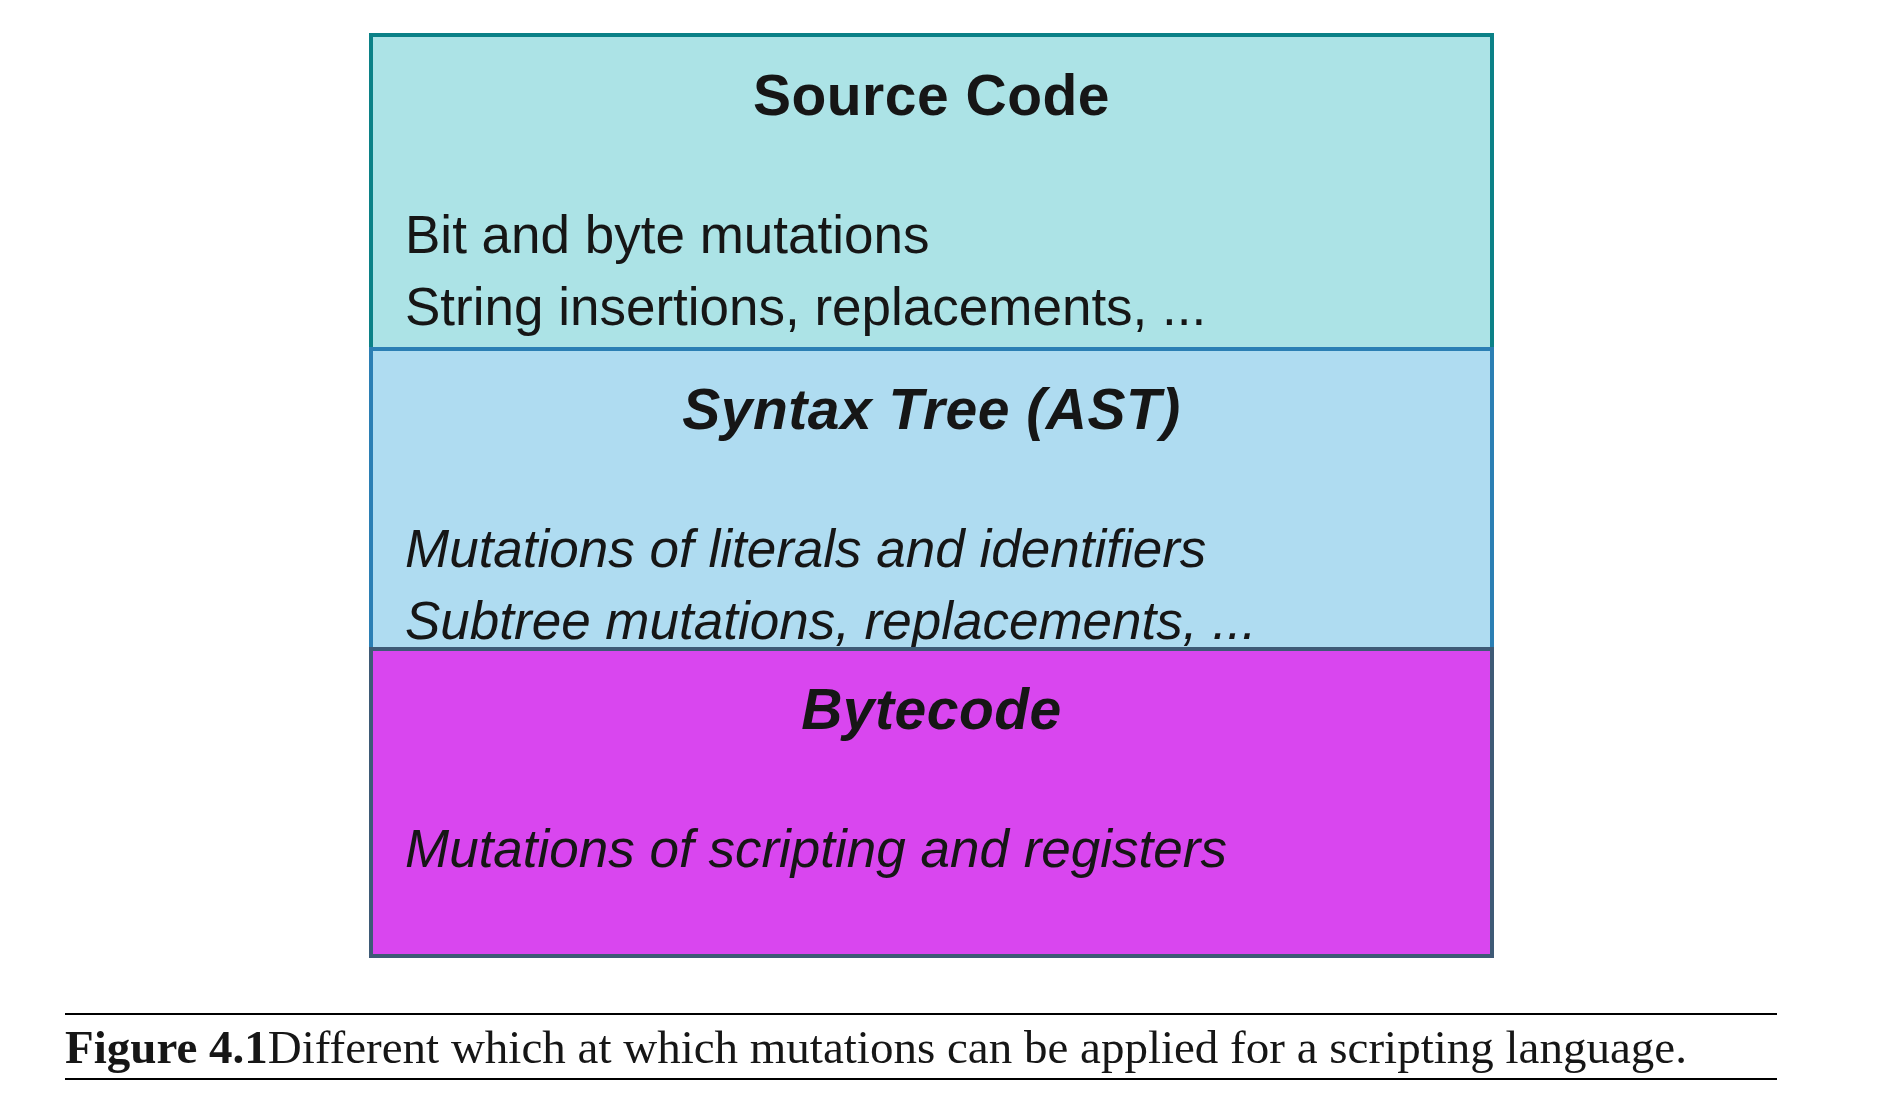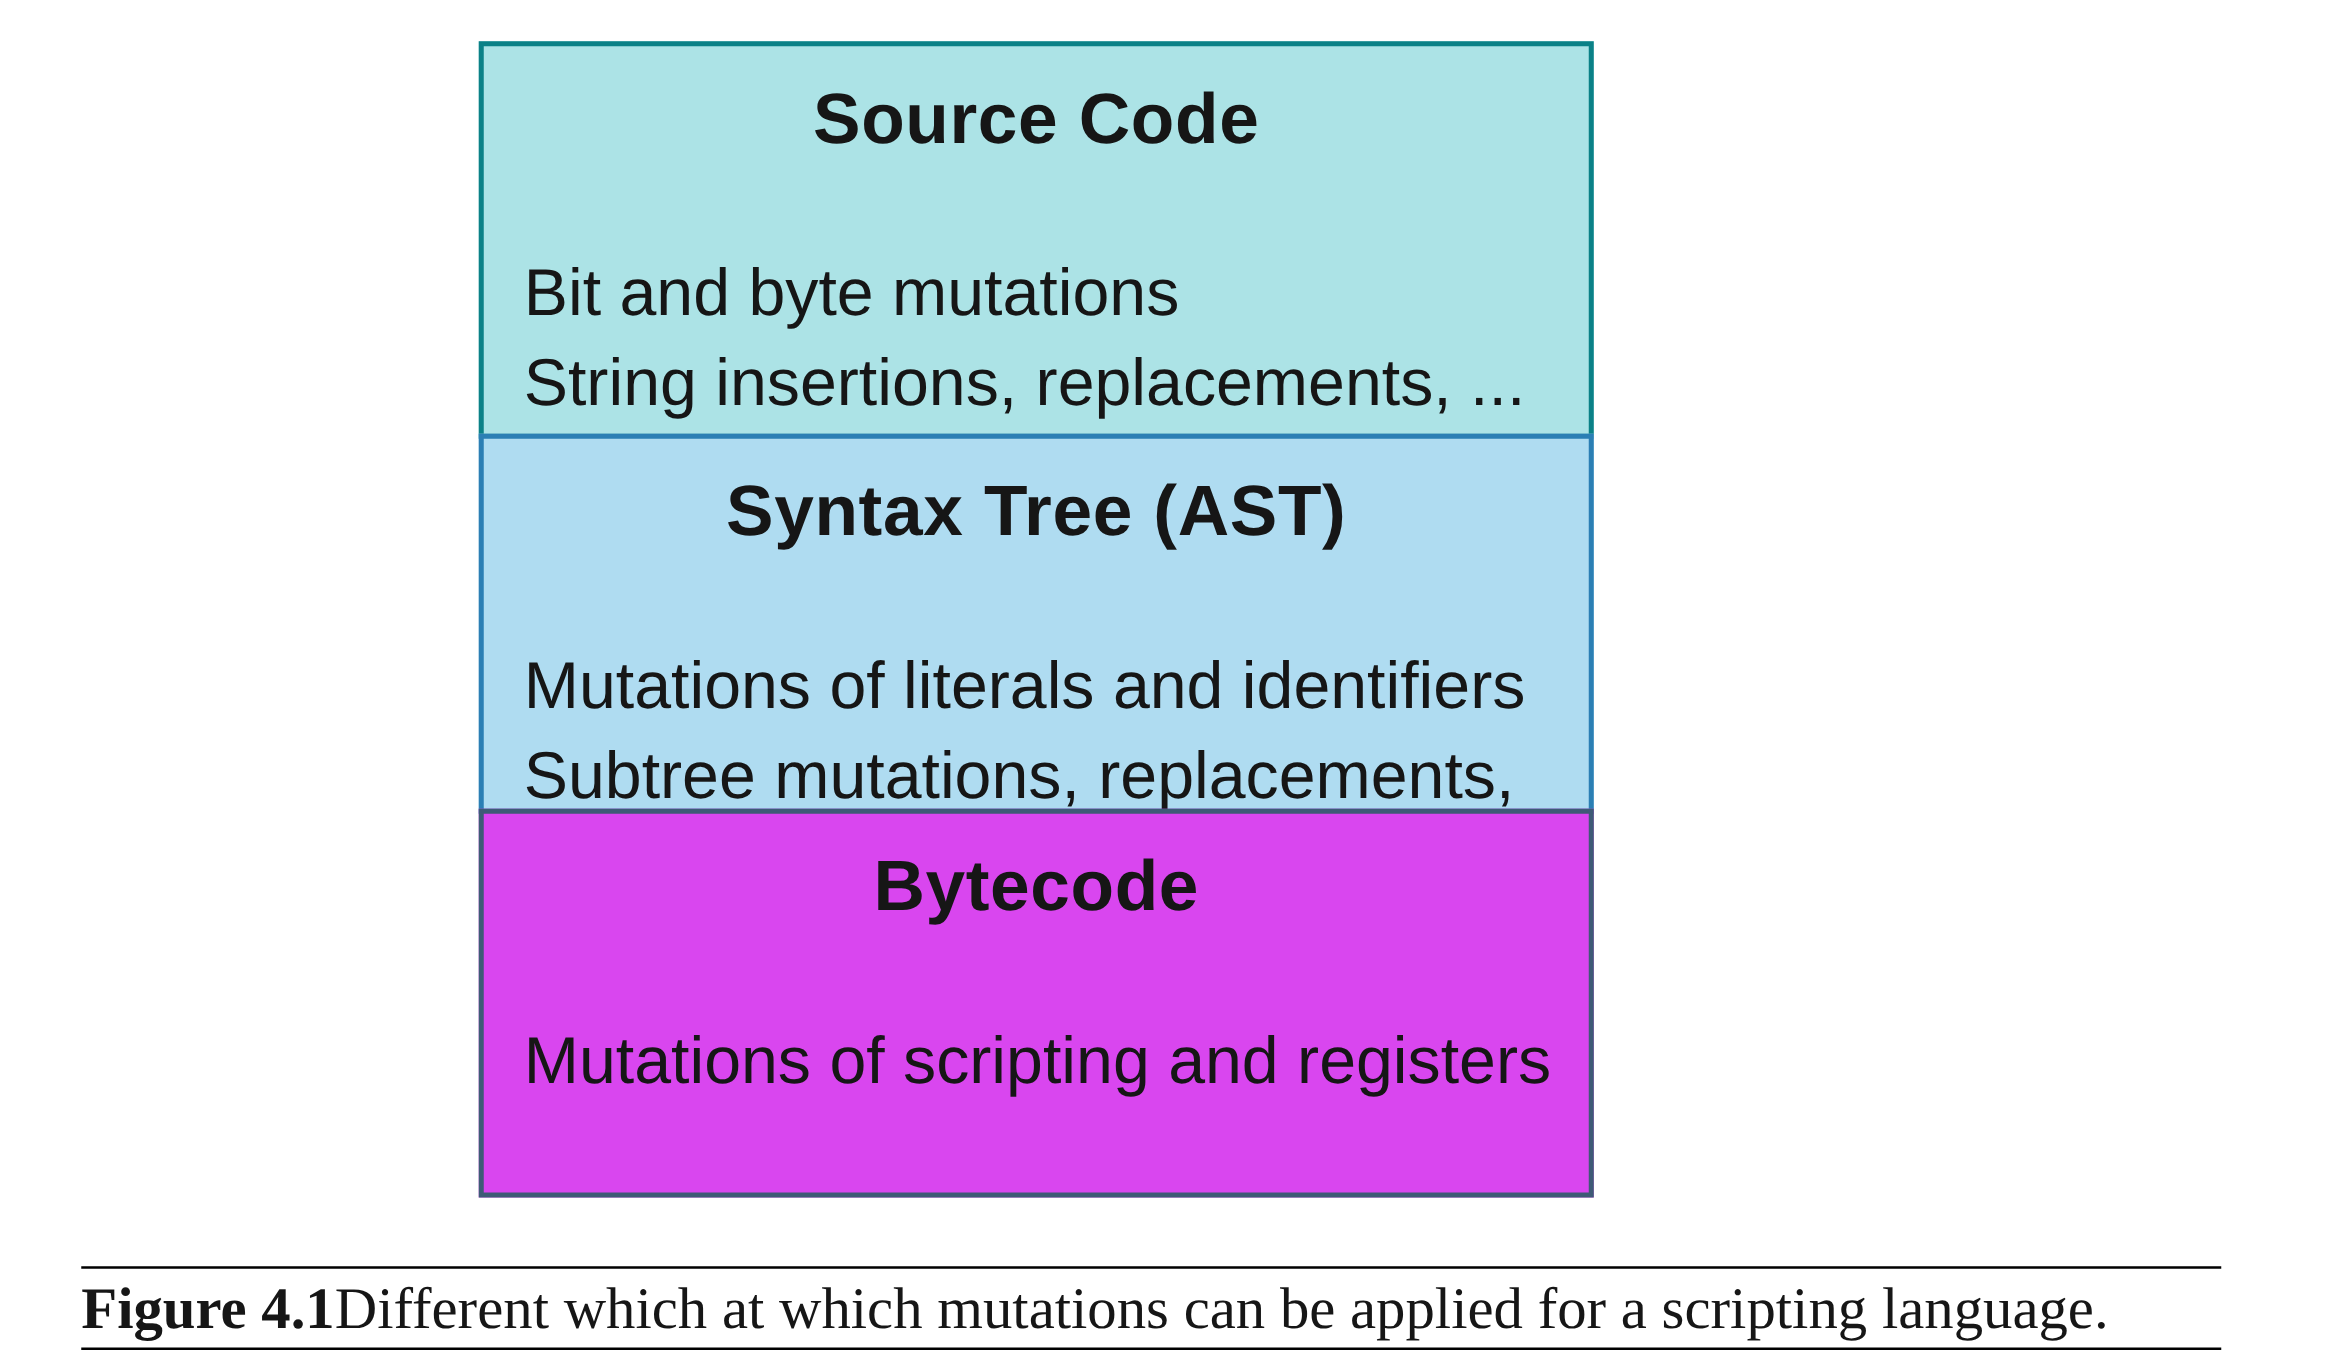--- a/index.html
+++ b/index.html
@@ -12,31 +12,32 @@
     width: 1881px;
     height: 1097px;
     font-family: "Liberation Sans", sans-serif;
     color: #161616;
     overflow: hidden;
   }
 
   
   .diagram {
     position: absolute;
-    left: 383px;
+    left: 369px;
     top: 33px;
-    width: 892px;
+    width: 1125px;
   }
   .level-box {
     box-sizing: border-box;
     border: 4px solid #000;
     position: relative;
   }
   .level-box + .level-box {
     margin-top: -4px; 
+    font-style: italic;
   }
   .level-box.h1 { height: 318px; }
   .level-box.h2 { height: 304px; }
   .level-box.h3 { height: 311px; }
 
   .box-title {
     padding-top: 24px;
     text-align: center;
     font-weight: bold;
     font-size: 57px;

